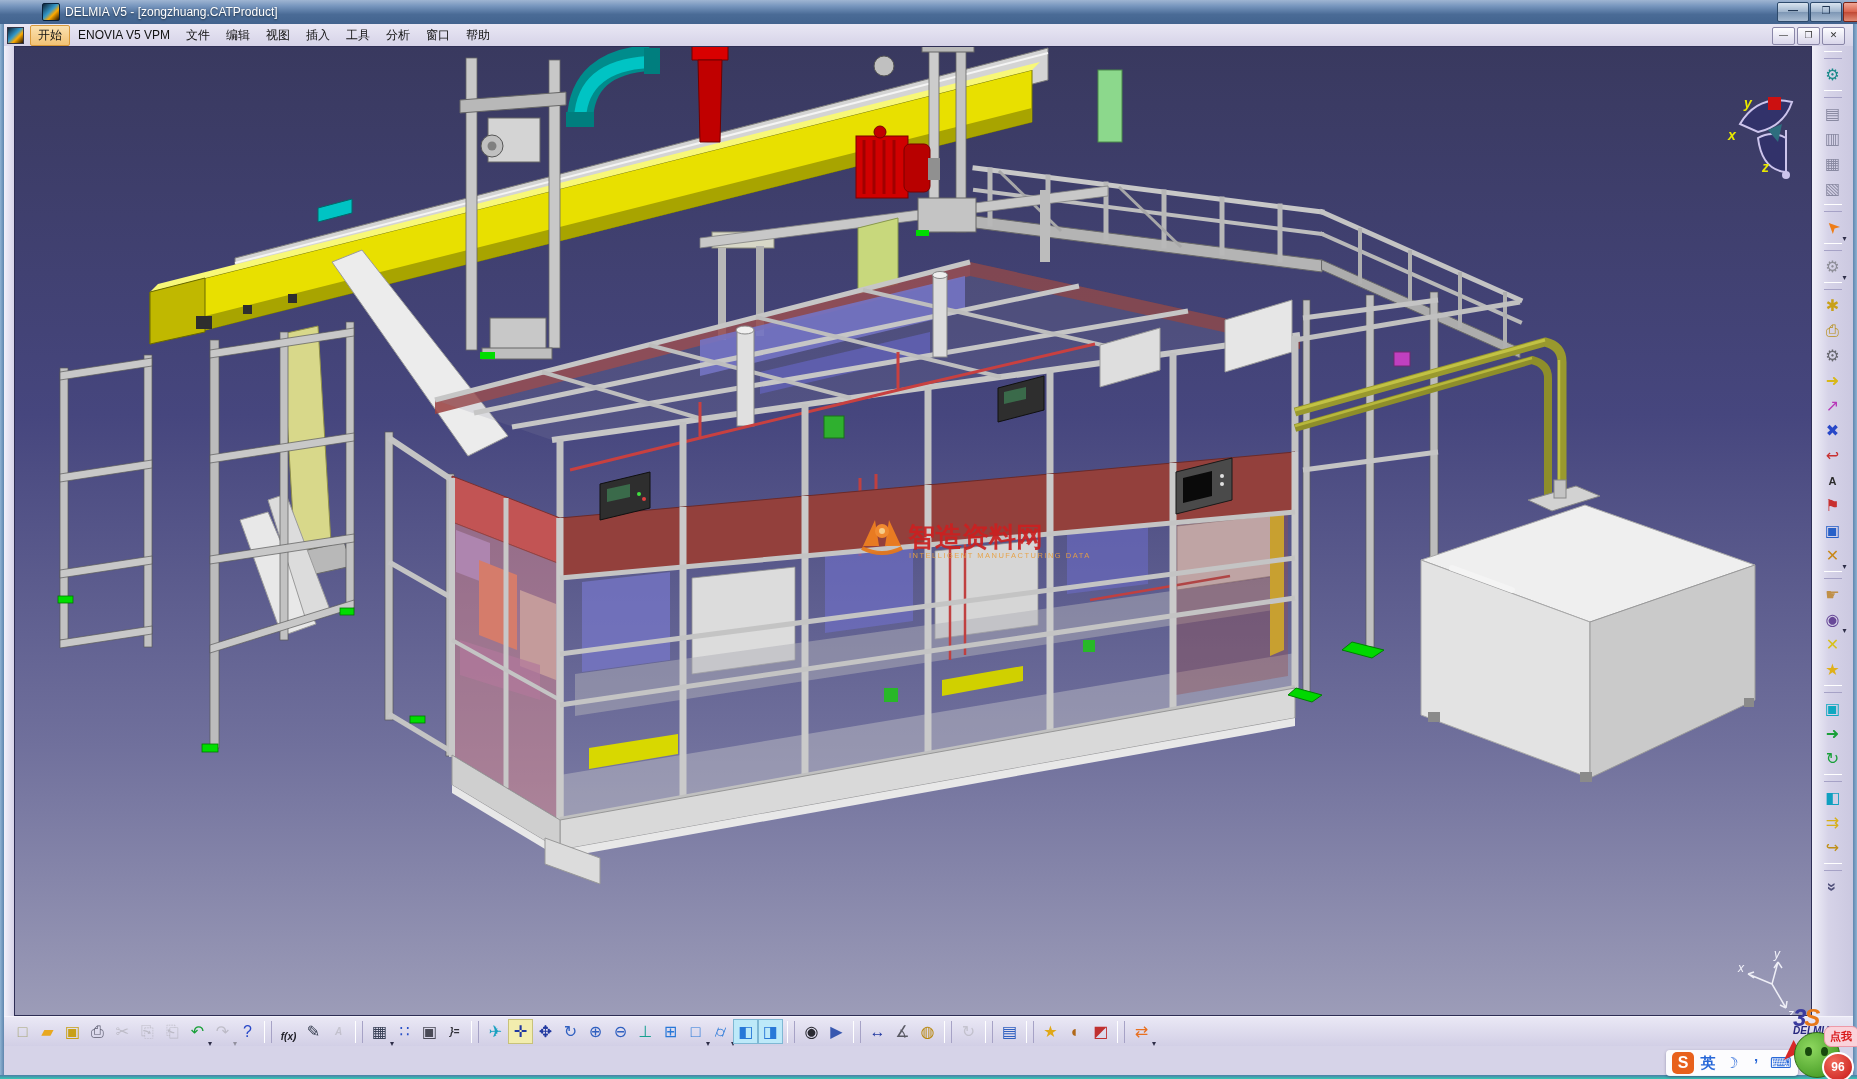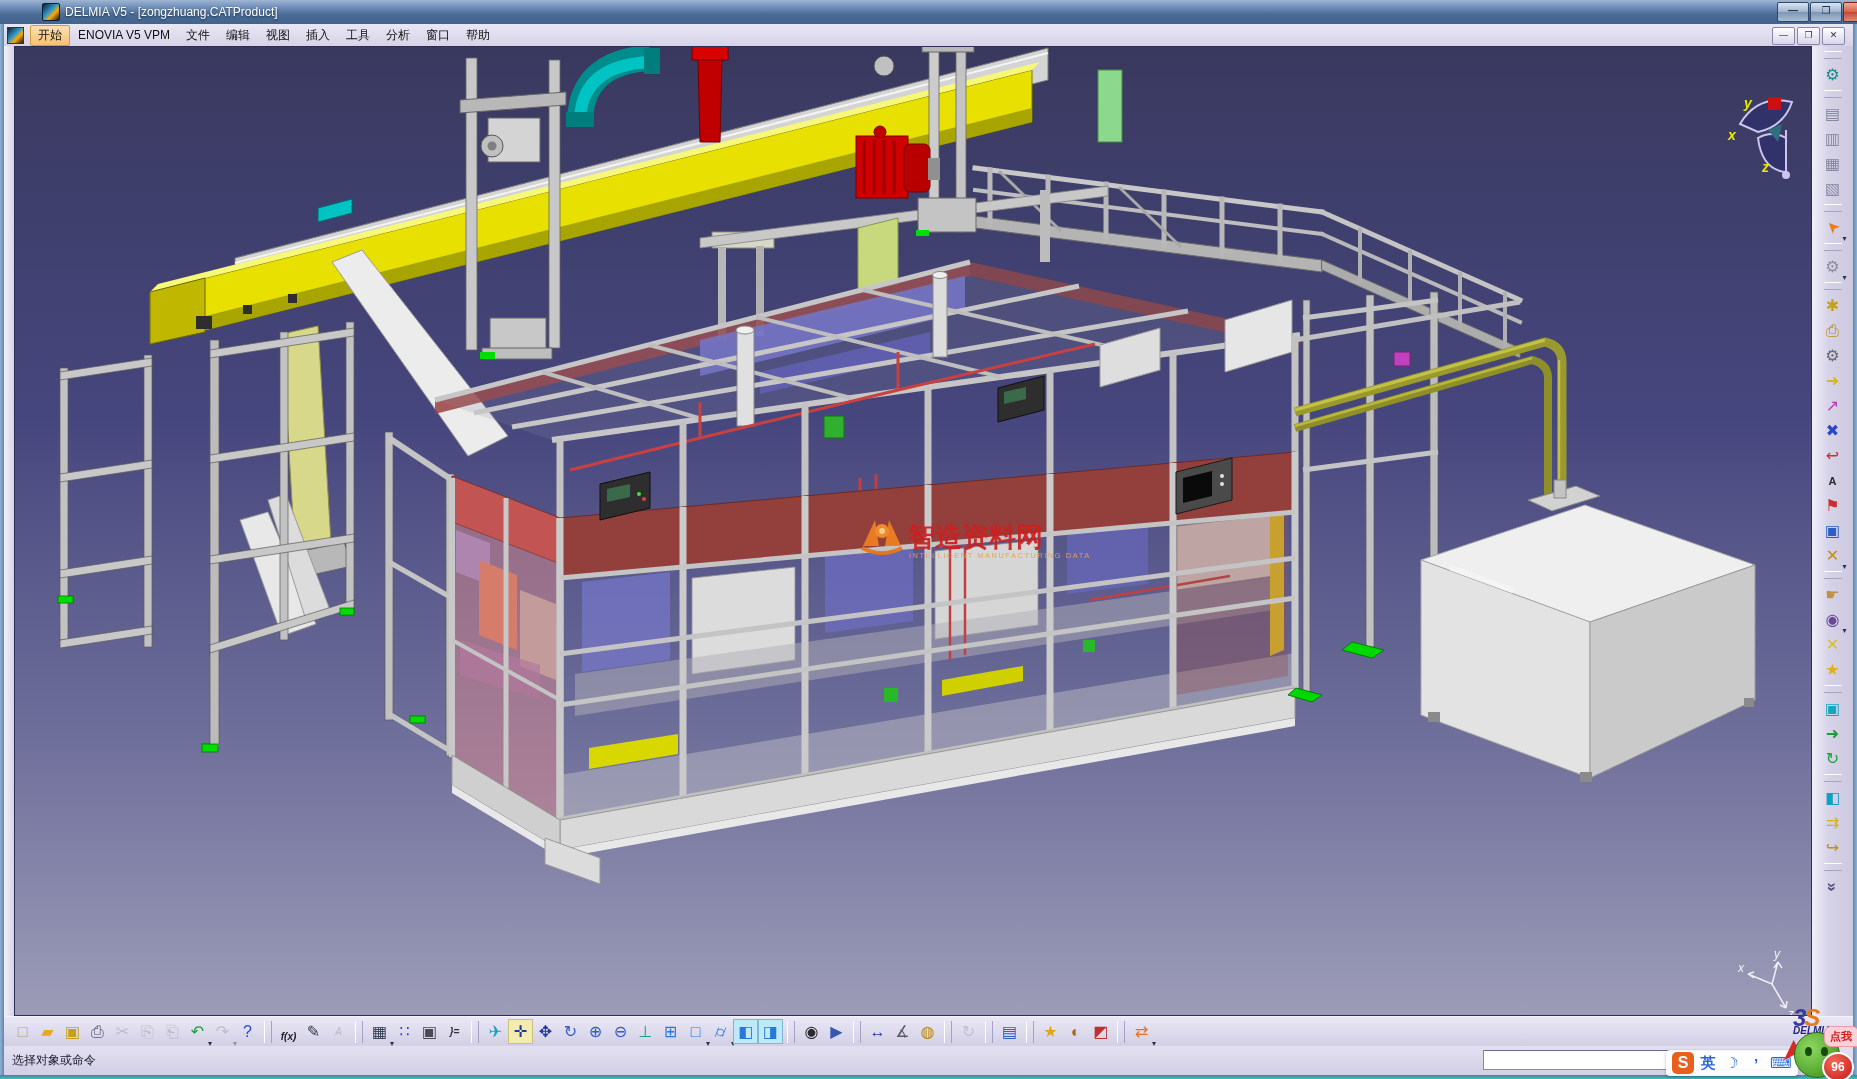--- a/index.html
+++ b/index.html
@@ -669,24 +669,20 @@
       </div>
       <div class="ticon" style="color: rgb(192, 48, 48);">
         <span class="g">◩</span>
       </div>
       <div class="bsep"></div>
       <div class="ticon dd" style="color: rgb(232, 112, 32);">
         <span class="g">⇄</span>
       </div>
     </div>
 
-  <div class="statusbar">
-    <div class="status-msg">选择对象或命令</div>
-    <input class="cmd-input" type="text" value="" style="">
-  </div>
   <div class="frame-bottom"></div>
 
   <div class="dslogo">
     <span class="three">3</span><span class="s">S</span>
     <span class="prod">DELMIA</span>
   </div>
 
   <div class="imebar">
 
   <div class="imeitem slogo">

